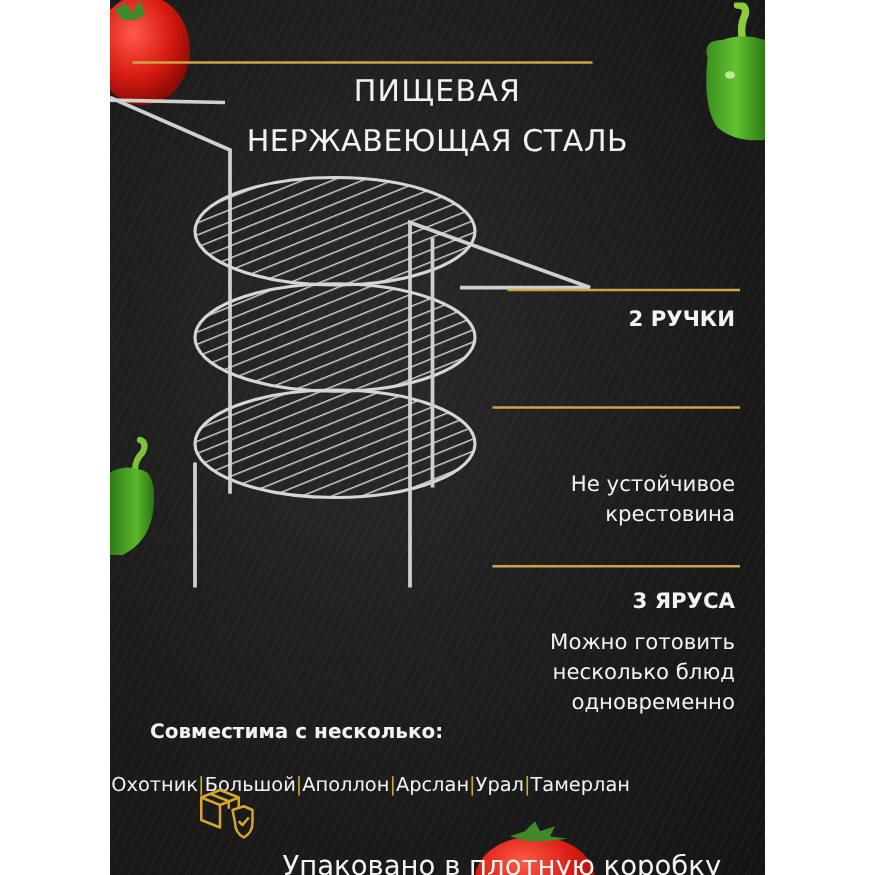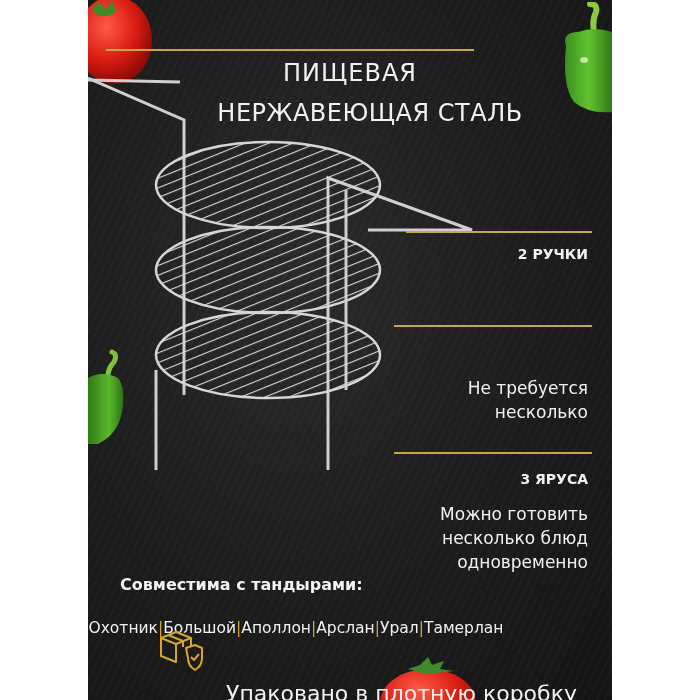--- a/index.html
+++ b/index.html
@@ -5,27 +5,27 @@
   html, body { margin:0; padding:0; background:#ffffff; }
   body { width:700px; height:700px; position:relative; overflow:hidden; font-family:"DejaVu Sans", sans-serif; }
   .panel { position:absolute; left:88px; top:0; width:524px; height:700px;
     background: radial-gradient(ellipse at 40% 40%, #2a2a2a 0%, #1c1c1c 55%, #141414 100%); overflow:hidden; }
   .panel::before { content:""; position:absolute; inset:0;
     background: repeating-linear-gradient(115deg, rgba(255,255,255,0.018) 0 2px, transparent 2px 7px),
                 repeating-linear-gradient(25deg, rgba(255,255,255,0.012) 0 1px, transparent 1px 9px); }
   .txt { position:absolute; color:#f2f2f2; white-space:nowrap;margin-top:45px; }
   .title1 { left:0; width:524px; text-align:center; top:14px; font-size:24px; letter-spacing:1px; }
   .title-line { position:absolute; left:0; width:524px; top:49px; height:2px; background:#c9a543; }
-  .title2 { left:0; width:524px; text-align:center; top:54px; font-size:24px; letter-spacing:0.5px;padding-left:20px; }
+  .title2 { left:0; width:524px; text-align:center; top:54px; font-size:24px; letter-spacing:0.5px; }
   .right { right:24px; text-align:right; }
-  .h { font-weight:bold; font-size:14px; }
+  .h { font-weight:bold; font-size:17px; }
   .b { font-size:17px; line-height:24px; }
   .gold-line { position:absolute; height:2px; background:#c9a543; }
   .compat-title { left:32px; top:530px; font-weight:bold; font-size:16px; }
-  .compat { left:0; width:416px; text-align:center; font-size:15.5px; }
+  .compat { left:0; width:416px; text-align:right; font-size:15.5px; }
   .sep { color:#d4a72c; }
   .pack { left:138px; top:636px; font-size:22px; }
   svg { position:absolute; }
 </style>
 </head>
 <body>
 
 <div class="panel">
 
   <svg style="left:0;top:0" width="70" height="90" viewBox="0 0 70 90">
@@ -116,30 +116,30 @@
     <ellipse cx="180" cy="285" rx="112" ry="43" fill="none" stroke="#d6d6d6" stroke-width="2.5"></ellipse>
 
     <line x1="68" y1="300" x2="68" y2="400" stroke="#cfcfcf" stroke-width="3"></line>
     <line x1="258" y1="120" x2="258" y2="320" stroke="#cfcfcf" stroke-width="3"></line>
   </svg>
 
   <div class="txt right h" style="top:201px">2 РУЧКИ</div>
   <div class="gold-line" style="left:318px;width:186px;top:231px"></div>
 
   <div class="gold-line" style="left:306px;width:198px;top:325px"></div>
-  <div class="txt right b" style="top:331px">Не требуется</div>
-  <div class="txt right b" style="top:355px">несколько</div>
+  <div class="txt right b" style="top:331px">Не устойчивое</div>
+  <div class="txt right b" style="top:355px">крестовина</div>
 
   <div class="txt right h" style="top:426px">3 ЯРУСА</div>
   <div class="gold-line" style="left:306px;width:198px;top:452px"></div>
   <div class="txt right b" style="top:457px">Можно готовить</div>
   <div class="txt right b" style="top:505px">одновременно</div>
   <div class="txt right b" style="top:481px">несколько блюд</div>
 
-  <div class="txt compat-title">Совместима с тандырами:</div>
+  <div class="txt compat-title">Совместима с несколько:</div>
   <div class="txt compat" style="top:574px">
     <span>Охотник</span><span class="sep">|</span><span>Большой</span><span class="sep">|</span><span>Аполлон</span><span class="sep">|</span><span>Арслан</span><span class="sep">|</span><span>Урал</span><span class="sep">|</span><span>Тамерлан</span>
   </div>
 
   <svg style="left:70px;top:628px" width="46" height="44" viewBox="0 0 46 44">
     <g stroke="#d4a72c" stroke-width="2" fill="none" stroke-linejoin="round">
       <path d="M3 10 L18 4 L33 10 L18 16 Z"></path>
       <path d="M3 10 L3 28 L18 34 L18 16"></path>
       <path d="M33 10 L33 18"></path>
       <path d="M10 7 L25 13 L25 19"></path>

